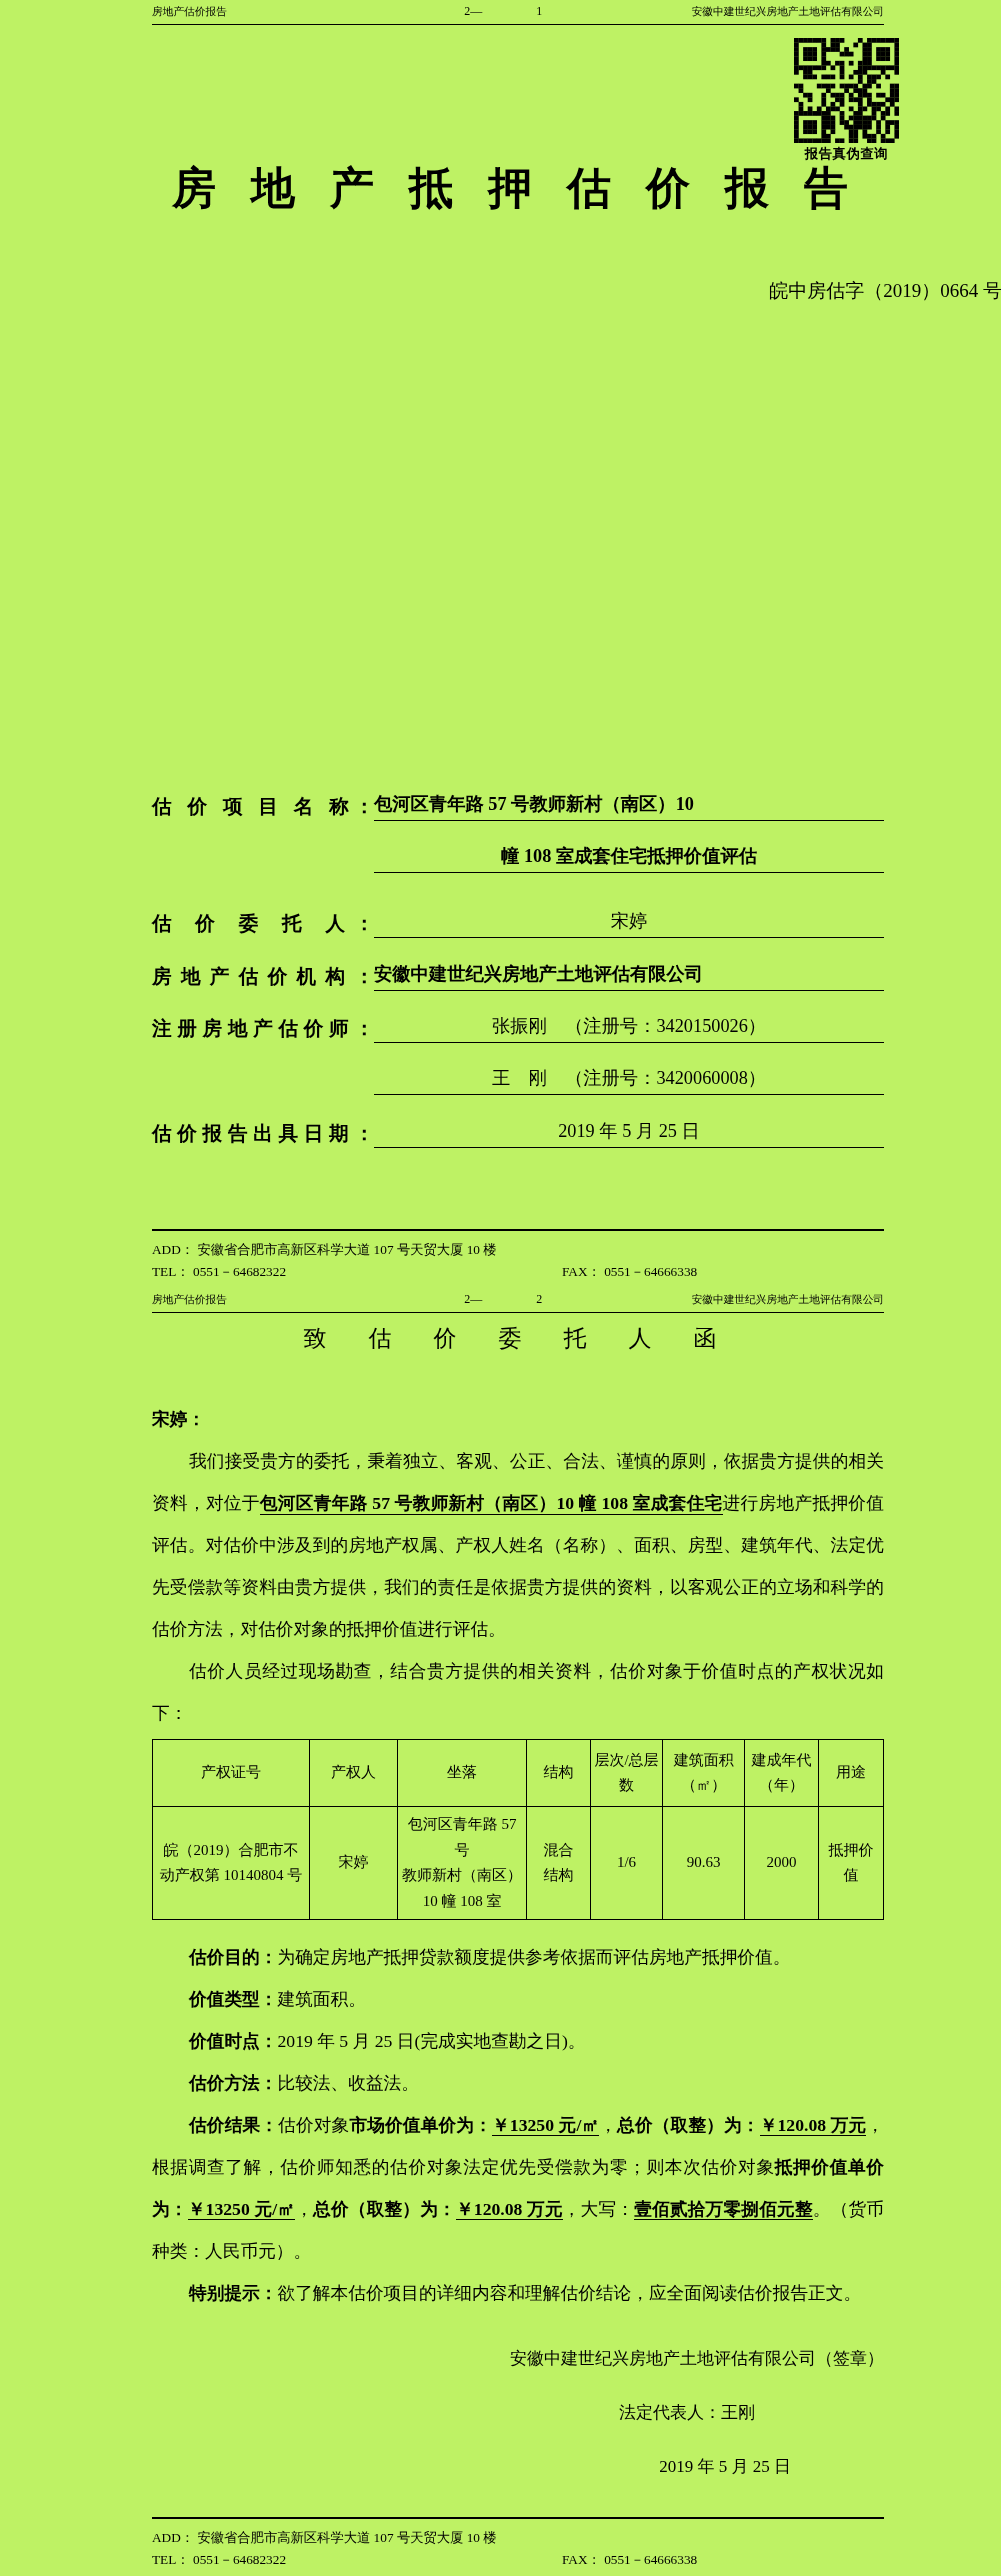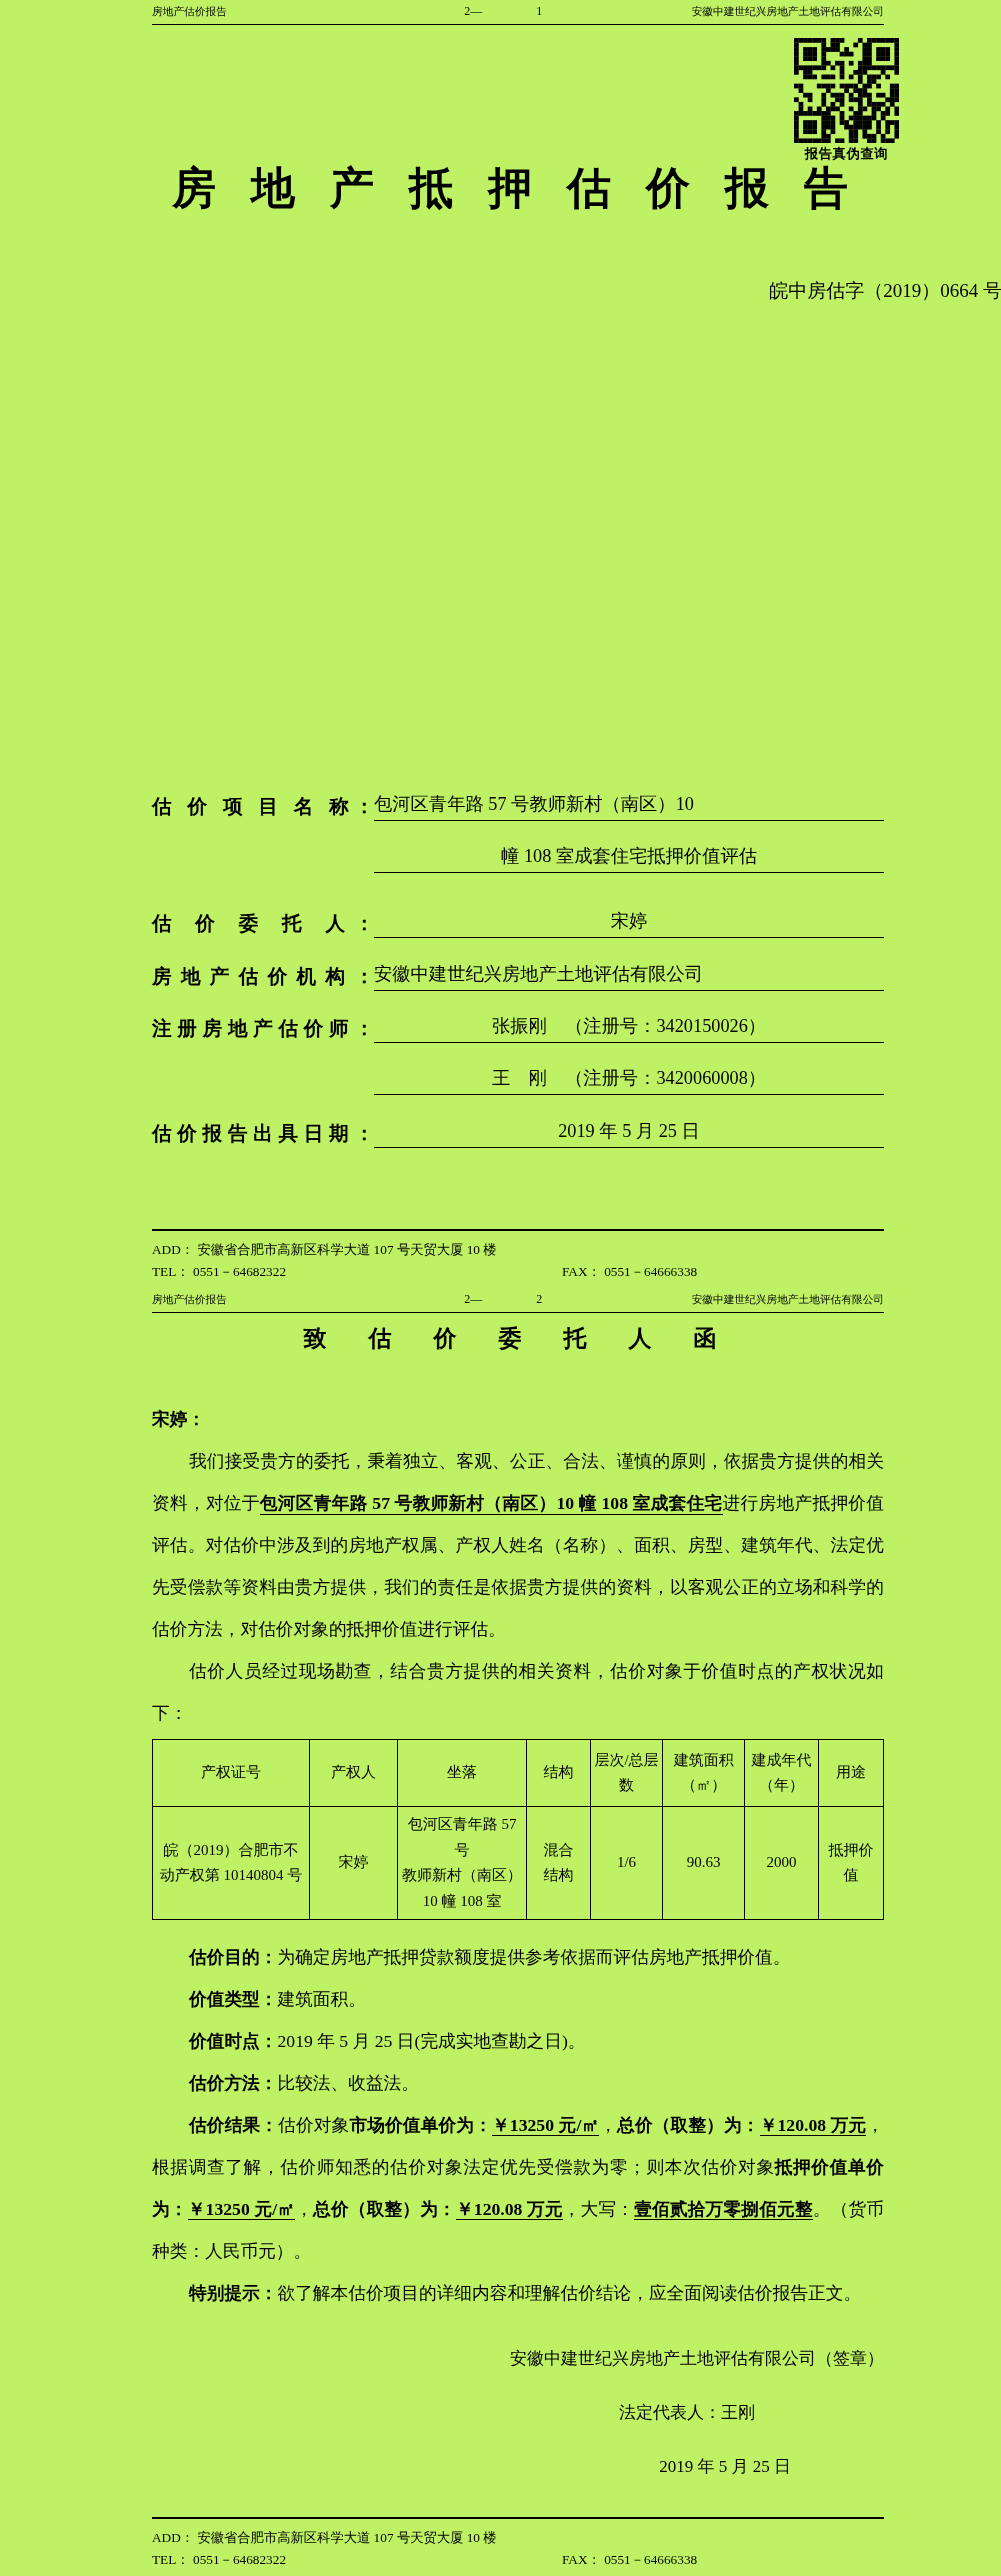--- a/index.html
+++ b/index.html
@@ -27,30 +27,30 @@
 
   
   .fields{position:absolute;top:790px;left:152px;right:118px}
   .frow{display:flex;align-items:flex-end;min-height:30px;margin-bottom:21.5px}
   .frow.gap{margin-bottom:34px}
   .flabel{width:222px;flex:none;font-weight:bold;font-size:19.6px;line-height:29px;
           white-space:nowrap;text-align-last:justify}
   .fvalue{flex:1;border-bottom:1.3px solid #000;font-size:18.3px;line-height:28px;
           text-align:center;padding-bottom:1.9px}
   .fvalue.left{text-align:left}
-  .fvalue.bold{font-weight:normal}
+  .fvalue.bold{font-weight:bold}
 
   
   .pfoot{position:absolute;top:1229px;left:152px;right:118px;border-top:2.5px solid #000;
          padding-top:8.2px;font-size:13.3px;line-height:21.5px;white-space:nowrap}
   .pfoot .row2{display:flex}
   .pfoot .tel{width:56%}
 
   
-  .ltitle{position:absolute;top:35px;left:0;right:0;text-align:center;font-weight:bold;
+  .ltitle{position:absolute;top:35px;left:0;right:0;text-align:center;font-weight:normal;
           font-size:23px;letter-spacing:42px;padding-left:60px;white-space:nowrap}
   .lbody{position:absolute;top:110px;left:152px;right:118px;font-size:17.7px;line-height:42px;
          text-align:justify}
   .salut{font-weight:bold}
   .para{text-indent:37px}
   .b{font-weight:bold}
   .u{border-bottom:1.3px solid #000;padding-bottom:0}
   .subject{font-weight:bold;border-bottom:1.3px solid #000;padding-bottom:1.3px}
 
   table.tb{width:100%;border-collapse:collapse;margin:5px 0 16px;font-size:15px;

